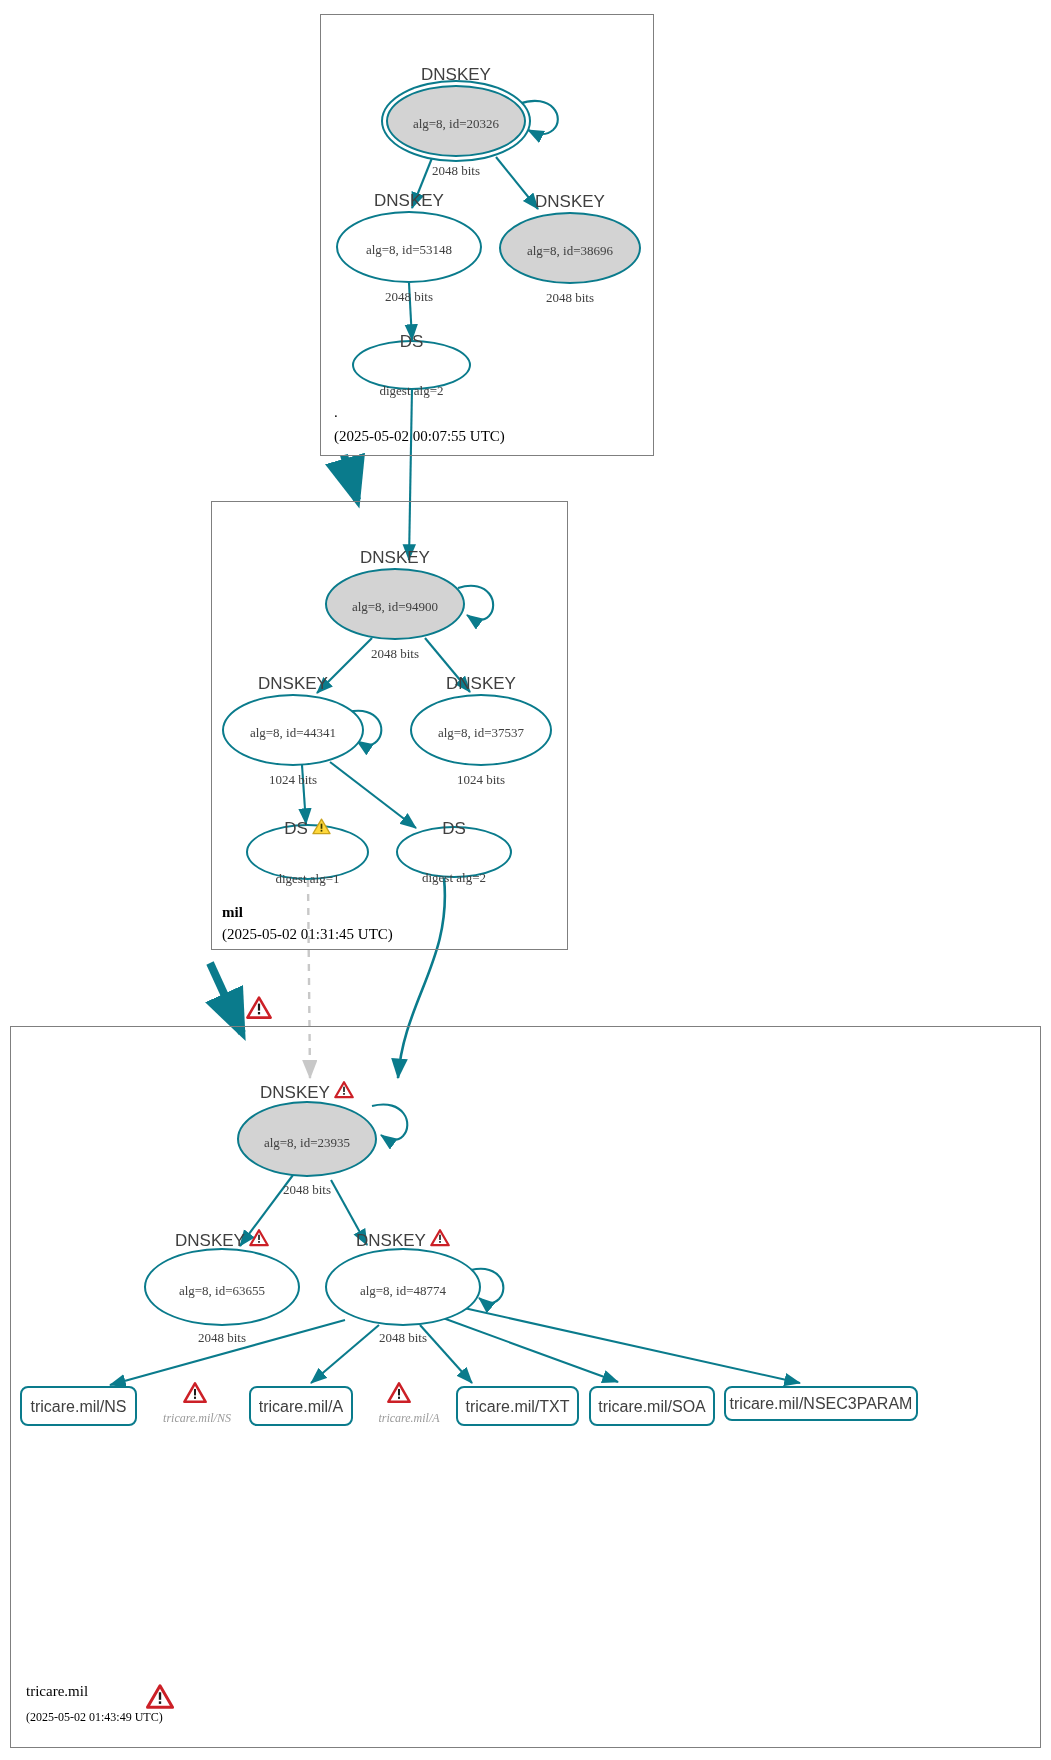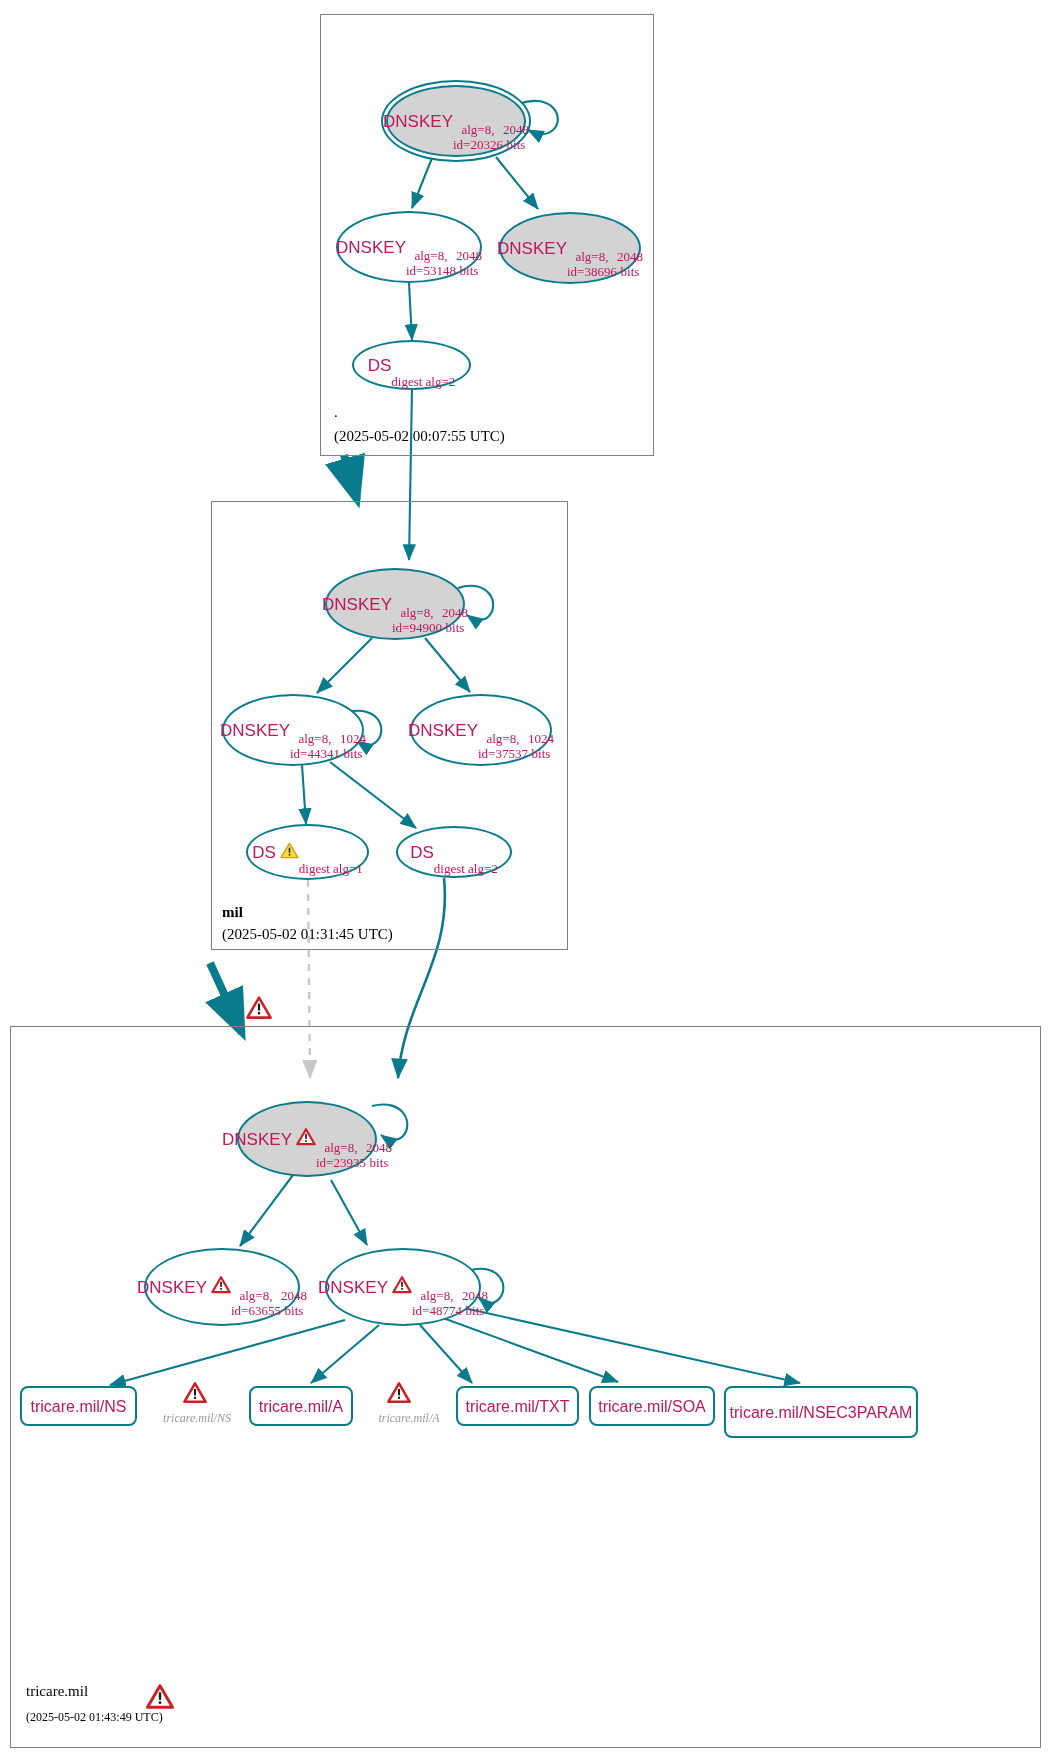--- a/index.html
+++ b/index.html
@@ -3,22 +3,22 @@
 <meta charset="utf-8">
 <style>
   html,body{margin:0;padding:0;background:#ffffff;}
   body{font-family:"Liberation Serif", serif;}
   #canvas{position:relative;width:1051px;height:1760px;background:#fff;overflow:hidden;}
   #graph{position:absolute;left:0;top:0;width:1051px;height:1760px;}
   .zone-box{position:absolute;border:1px solid #7f7f7f;background:transparent;box-sizing:border-box;}
   .zone-label{position:absolute;font-family:"Liberation Serif", serif;color:#000;white-space:nowrap;}
   .zone-name{font-size:15px;}
   .zone-time{font-size:15px;}
-  .node{position:absolute;display:flex;flex-direction:row;align-items:center;justify-content:center;
-        text-align:center;box-sizing:border-box;color:#be185d;}
+  .node{position:absolute;display:flex;flex-direction:column;align-items:center;justify-content:center;
+        text-align:center;box-sizing:border-box;color:#404040;}
   .ellipse{border:2px solid #0a7b8c;border-radius:50%;background:#fff;}
   .ellipse.shaded{background:#d3d3d3;}
   .ellipse.dbl{box-shadow:0 0 0 3px #fff, 0 0 0 5px #0a7b8c;}
   .rrset{border:2px solid #0a7b8c;border-radius:8px;background:#fff;
          display:flex;align-items:center;justify-content:center;}
   .t1{font-size:17px;line-height:19px;font-family:"Liberation Sans", sans-serif;}
   .t2{font-size:13px;line-height:15px;font-family:"Liberation Serif", serif;margin-top:32px;}
   .rrset .t1{font-size:16px;}
   .titlerow{display:flex;align-items:center;justify-content:center;gap:4px;}
   .warn-icon, .err-icon{display:inline-block;vertical-align:middle;}
@@ -250,21 +250,21 @@
   </div>
 
   <div class="node rrset" style="left:456px;top:1386px;width:123px;height:40px;">
     <span class="t1">tricare.mil/TXT</span>
   </div>
 
   <div class="node rrset" style="left:589px;top:1386px;width:126px;height:40px;">
     <span class="t1">tricare.mil/SOA</span>
   </div>
 
-  <div class="node rrset" style="left:724px;top:1386px;width:194px;height:52px;">
+  <div class="node rrset" style="left:724px;top:1386px;width:194px;height:35px;">
     <span class="t1">tricare.mil/NSEC3PARAM</span>
   </div>
 
   <div class="standalone-icon" style="left:146px;top:1684px;">
     <svg width="28" height="26" viewBox="0 0 26 24">
       <path d="M13 1.6 L24.6 21.6 L1.4 21.6 Z" fill="#ffffff" stroke="#cc2027" stroke-width="2.8" stroke-linejoin="round"></path>
       <rect x="11.9" y="7.6" width="2.2" height="7" fill="#1a1a1a"></rect>
       <rect x="11.9" y="16" width="2.2" height="2.4" fill="#1a1a1a"></rect>
     </svg>
   </div>

